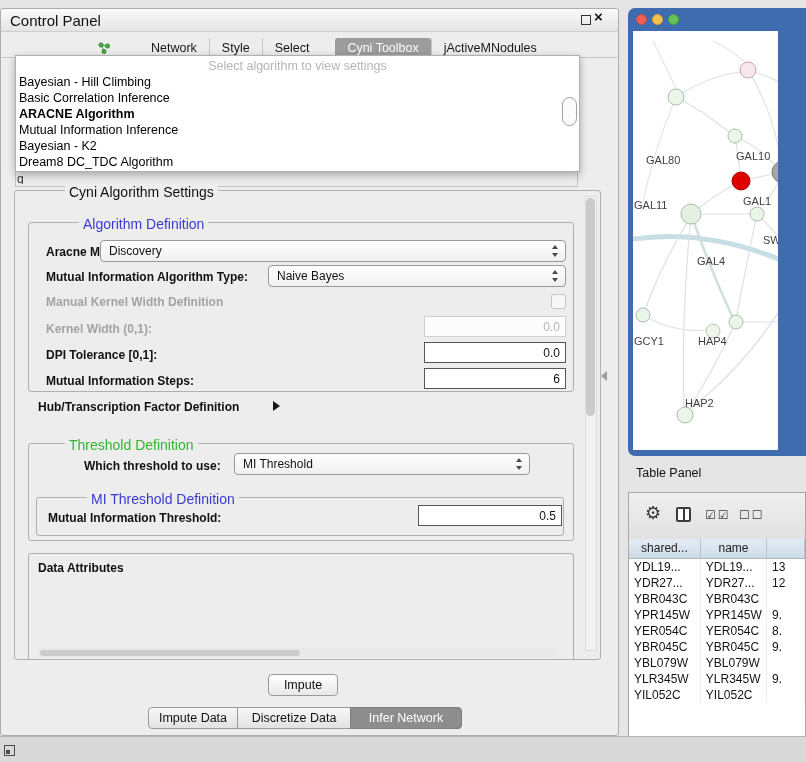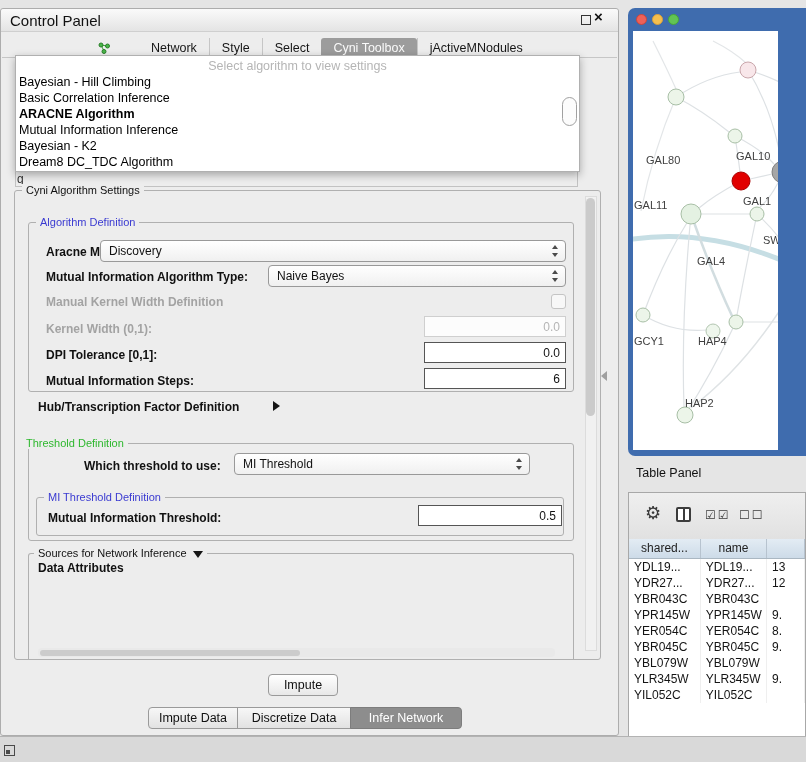--- a/index.html
+++ b/index.html
@@ -2,21 +2,21 @@
 <html><head>
 <meta charset="utf-8">
 <style>
   html,body{margin:0;padding:0;}
   body{font-family:"Liberation Sans",sans-serif;font-size:12px;color:#111;}
   #root{position:relative;width:806px;height:762px;background:#e5e5e5;overflow:hidden;}
   .a{position:absolute;}
   .lbl{position:absolute;font-size:12px;font-weight:bold;white-space:nowrap;color:#111;}
   .lbl.dis{color:#a3a3a3;}
   .group{position:absolute;border:1px solid #b0b0b0;border-radius:3px;}
-  .legend{position:absolute;font-size:11px;background:#ededed;padding:0 4px;white-space:nowrap;}
+  .legend{position:absolute;font-size:14px;background:#ededed;padding:0 4px;white-space:nowrap;margin-left:43px;}
   .combo{position:absolute;box-sizing:border-box;height:22px;border:1px solid #999;border-radius:4px;
          background:linear-gradient(#ffffff,#f0f0f0);font-size:12px;display:flex;align-items:center;
          padding:0 20px 0 8px;color:#111;}
   .arrows{position:absolute;right:6px;top:50%;transform:translateY(-50%);width:7px;height:12px;}
   .arrows:before{content:"";position:absolute;top:0;left:0;border-left:3.5px solid transparent;border-right:3.5px solid transparent;border-bottom:4.5px solid #4a4a4a;}
   .arrows:after{content:"";position:absolute;bottom:0;left:0;border-left:3.5px solid transparent;border-right:3.5px solid transparent;border-top:4.5px solid #4a4a4a;}
   .tf{position:absolute;box-sizing:border-box;border:1px solid #555;background:#fff;
       font:12px "Liberation Sans",sans-serif;text-align:right;padding:0 5px;color:#111;}
   .tf.dis{border-color:#cfcfcf;color:#b5b5b5;background:#fcfcfc;}
   .tri-r{display:inline-block;width:0;height:0;border-top:5px solid transparent;border-bottom:5px solid transparent;border-left:7px solid #151515;}
@@ -24,21 +24,21 @@
   .tri-l{position:absolute;width:0;height:0;border-top:5px solid transparent;border-bottom:5px solid transparent;border-right:6px solid #9f9f9f;}
   
   .cp{position:absolute;left:0;top:8px;width:619px;height:728px;background:#ededed;border:1px solid #adadad;border-radius:3px;box-sizing:border-box;}
   .titlebar{position:absolute;left:1px;top:9px;width:617px;height:22px;background:linear-gradient(#fafafa,#e4e4e4);border-bottom:1px solid #cfcfcf;border-radius:3px 3px 0 0;}
   .minbox{position:absolute;left:581px;top:15px;width:8px;height:8px;border:1.5px solid #333;}
   .closex{position:absolute;left:594px;top:10px;font-size:15px;font-weight:bold;color:#111;line-height:14px;}
   
   .tabbar{position:absolute;left:86px;top:38px;height:20px;display:flex;align-items:stretch;font-size:12.5px;}
   .tab{display:flex;align-items:center;padding:0 12px;border-left:1px solid #c6c6c6;color:#161616;}
   .tab:first-child{border-left:none;gap:36px;}
-  .tab.active{background:#9c9c9c;color:#fbfbfb;border-radius:3px 3px 0 0;border-left:none;}
+  .tab.active{background:#9c9c9c;color:#fbfbfb;border-radius:3px 3px 0 0;border-left:none;margin-left:14px;}
   .tabline{position:absolute;left:2px;top:57px;width:615px;height:1px;background:#c6c6c6;}
   
   .popup{position:absolute;left:15px;top:55px;width:565px;height:117px;background:#fff;border:1px solid #b0b0b0;
          box-shadow:0 3px 8px rgba(0,0,0,0.3);z-index:60;box-sizing:border-box;}
   .dd-placeholder{position:absolute;left:0;top:3px;width:100%;text-align:center;color:#b5b5b5;font-size:12.5px;}
   #dd-list{position:absolute;left:0;top:18px;width:100%;}
   .dd-item{height:16px;line-height:16px;padding-left:3px;font-size:12.5px;color:#000;}
   .dd-item.dd-sel{font-weight:bold;}
   .dd-thumb{position:absolute;left:546px;top:41px;width:15px;height:29px;border:1px solid #a0a0a0;border-radius:8px;background:#fcfcfc;box-sizing:border-box;}
   
@@ -182,23 +182,20 @@
     <span>MI Threshold</span>
     <span class="arrows"></span>
   </div>
 
   <div class="group" style="left:36px;top:497px;width:526px;height:37px;"></div>
   <div class="legend" style="left:44px;top:491px;color:#3a3ad1;">MI Threshold Definition</div>
   <div class="lbl" style="left:48px;top:511px;">Mutual Information Threshold:</div>
   <input class="tf" style="left: 418px; top: 505px; width: 144px; height: 21px;" value="0.5">
 
   <div class="group" style="left:28px;top:553px;width:544px;height:106px;border-bottom:none;border-radius:3px 3px 0 0;"></div>
-  <div class="legend" style="left:34px;top:547px;">
-    <span>Sources for Network Inference</span><span class="tri-d"></span>
-  </div>
   <div class="lbl" style="left:38px;top:561px;">Data Attributes</div>
 
   <div class="a" style="left:38px;top:648px;width:517px;height:9px;background:#e9e9e9;border-radius:4px;">
     <div class="a" style="left:2px;top:1.5px;width:260px;height:6px;background:#cccccc;border-radius:3px;"></div>
   </div>
 
   <div class="btn" style="left:268px;top:674px;width:70px;height:22px;">Impute</div>
 
   <span class="tri-l" style="left:601px;top:371px;"></span>
 

